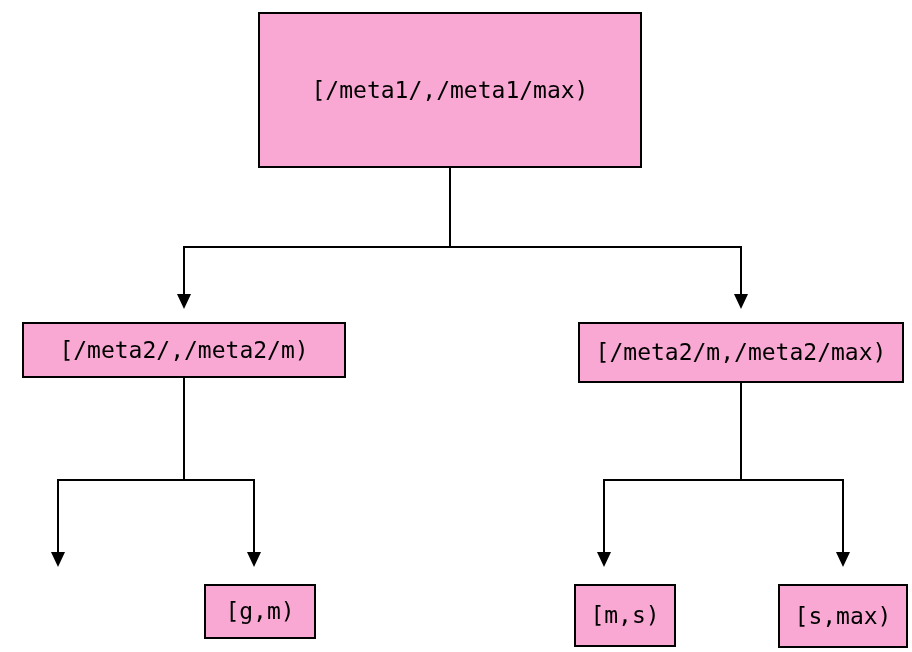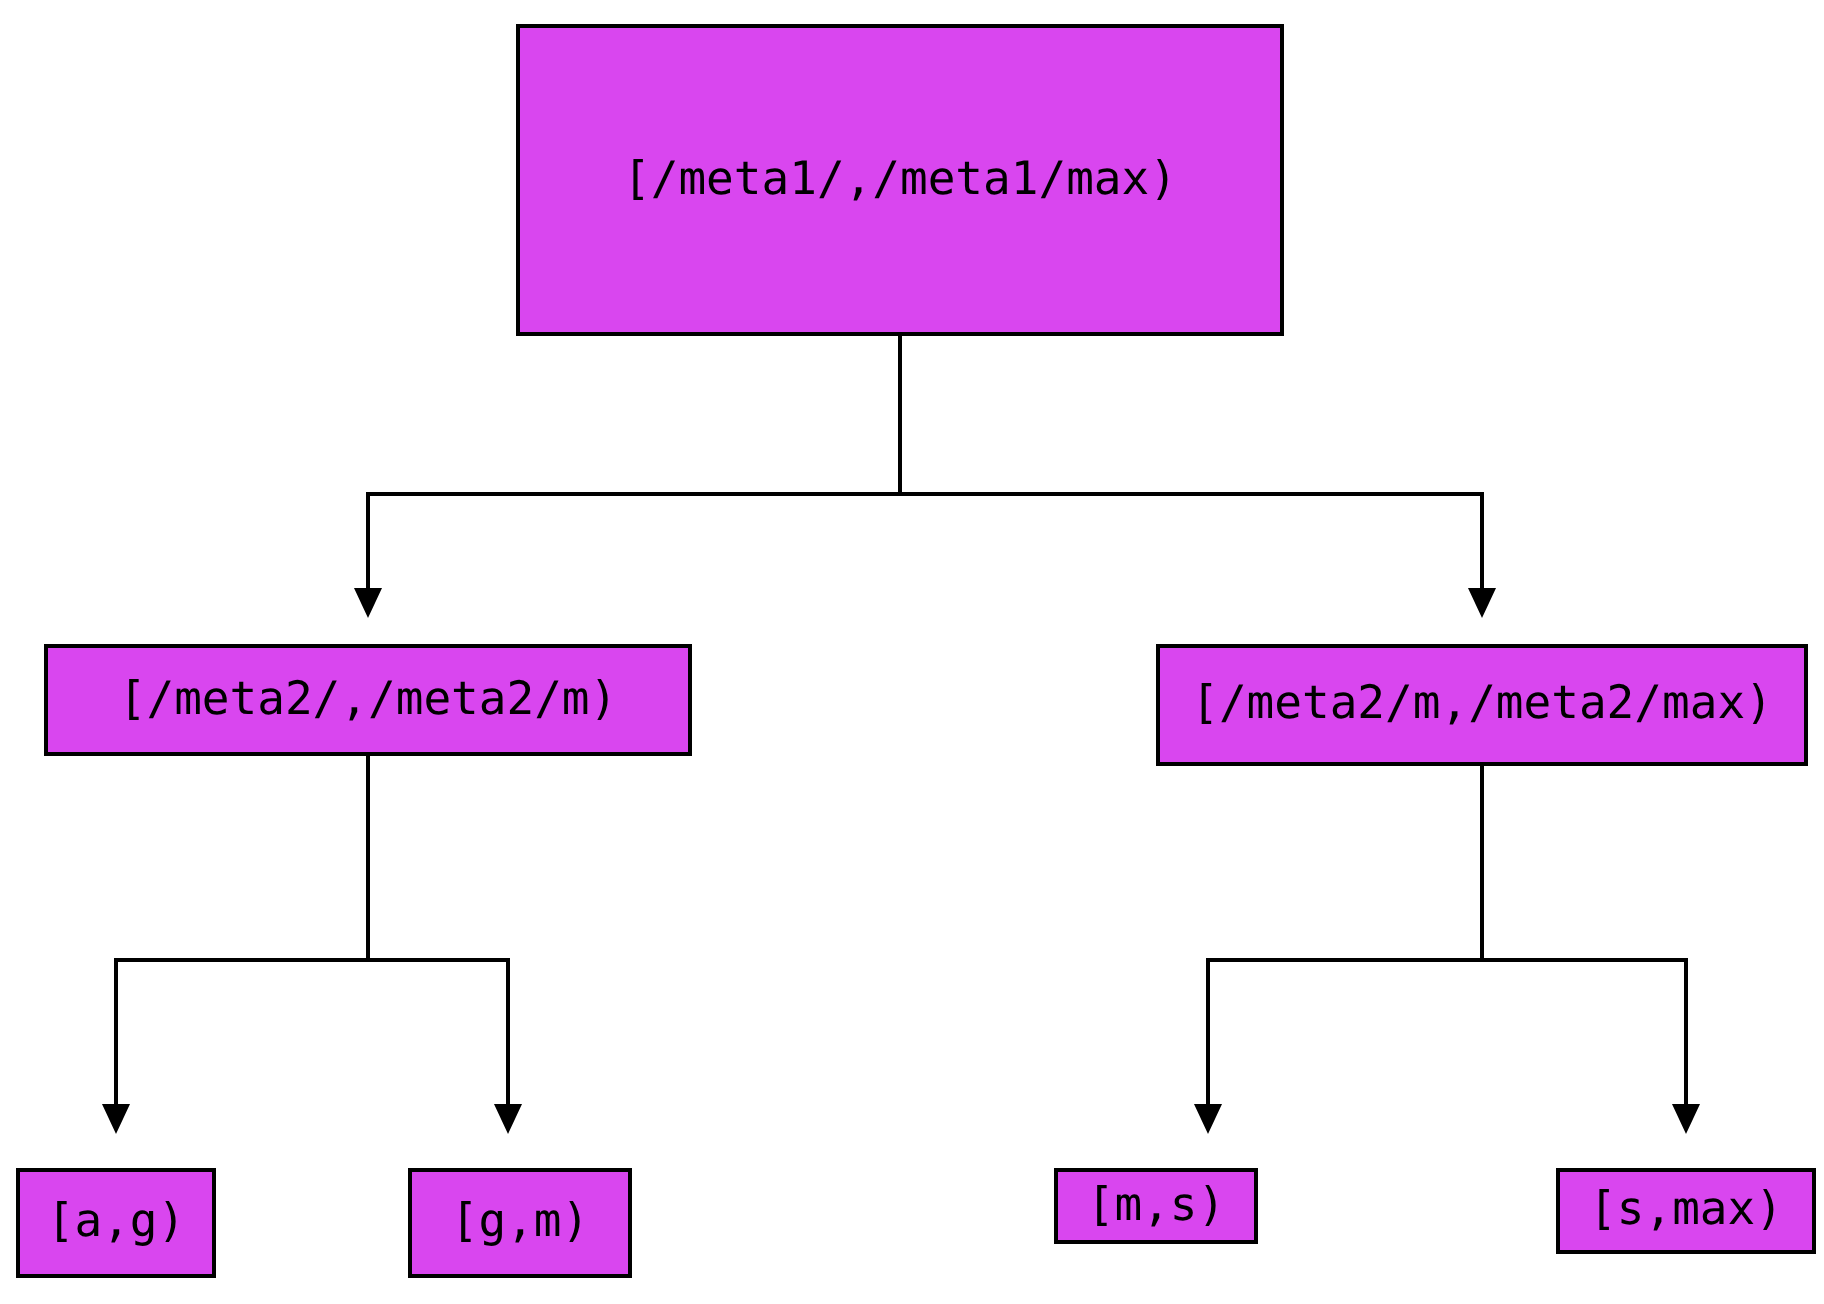--- a/index.html
+++ b/index.html
@@ -19,36 +19,36 @@
     position: absolute;
     left: 0;
     top: 0;
     width: 912px;
     height: 652px;
   }
   .node {
     position: absolute;
     box-sizing: border-box;
     border: 2px solid #000000;
-    background: #d946ef;
+    background: #f9a8d4;
     color: #000000;
     display: flex;
     align-items: center;
     justify-content: center;
     font-size: 23px;
     line-height: 1;
     white-space: nowrap;
   }
   .node-root      { left: 258px; top: 12px;  width: 384px; height: 156px; }
   .node-l2-left   { left: 22px;  top: 322px; width: 324px; height: 56px; }
   .node-l2-right  { left: 578px; top: 322px; width: 326px; height: 61px; }
   .node-leaf-ag   { left: 8px;   top: 584px; width: 100px; height: 55px; }
   .node-leaf-gm   { left: 204px; top: 584px; width: 112px; height: 55px; }
-  .node-leaf-ms   { left: 527px; top: 584px; width: 102px; height: 38px; }
-  .node-leaf-smax { left: 778px; top: 584px; width: 130px; height: 43px; }
+  .node-leaf-ms   { left: 574px; top: 584px; width: 102px; height: 63px; }
+  .node-leaf-smax { left: 778px; top: 584px; width: 130px; height: 64px; }
   .edge {
     fill: none;
     stroke: #000000;
     stroke-width: 2;
   }
   .arrowhead {
     fill: #000000;
     stroke: none;
   }
 </style>
@@ -83,23 +83,20 @@
   </div>
 
   <div class="node node-l2-left">
     <span>[/meta2/,/meta2/m)</span>
   </div>
 
   <div class="node node-l2-right">
     <span>[/meta2/m,/meta2/max)</span>
   </div>
 
-  <div class="node node-leaf-ag">
-    <span>[a,g)</span>
-  </div>
 
   <div class="node node-leaf-gm">
     <span>[g,m)</span>
   </div>
 
   <div class="node node-leaf-ms">
     <span>[m,s)</span>
   </div>
 
   <div class="node node-leaf-smax">

